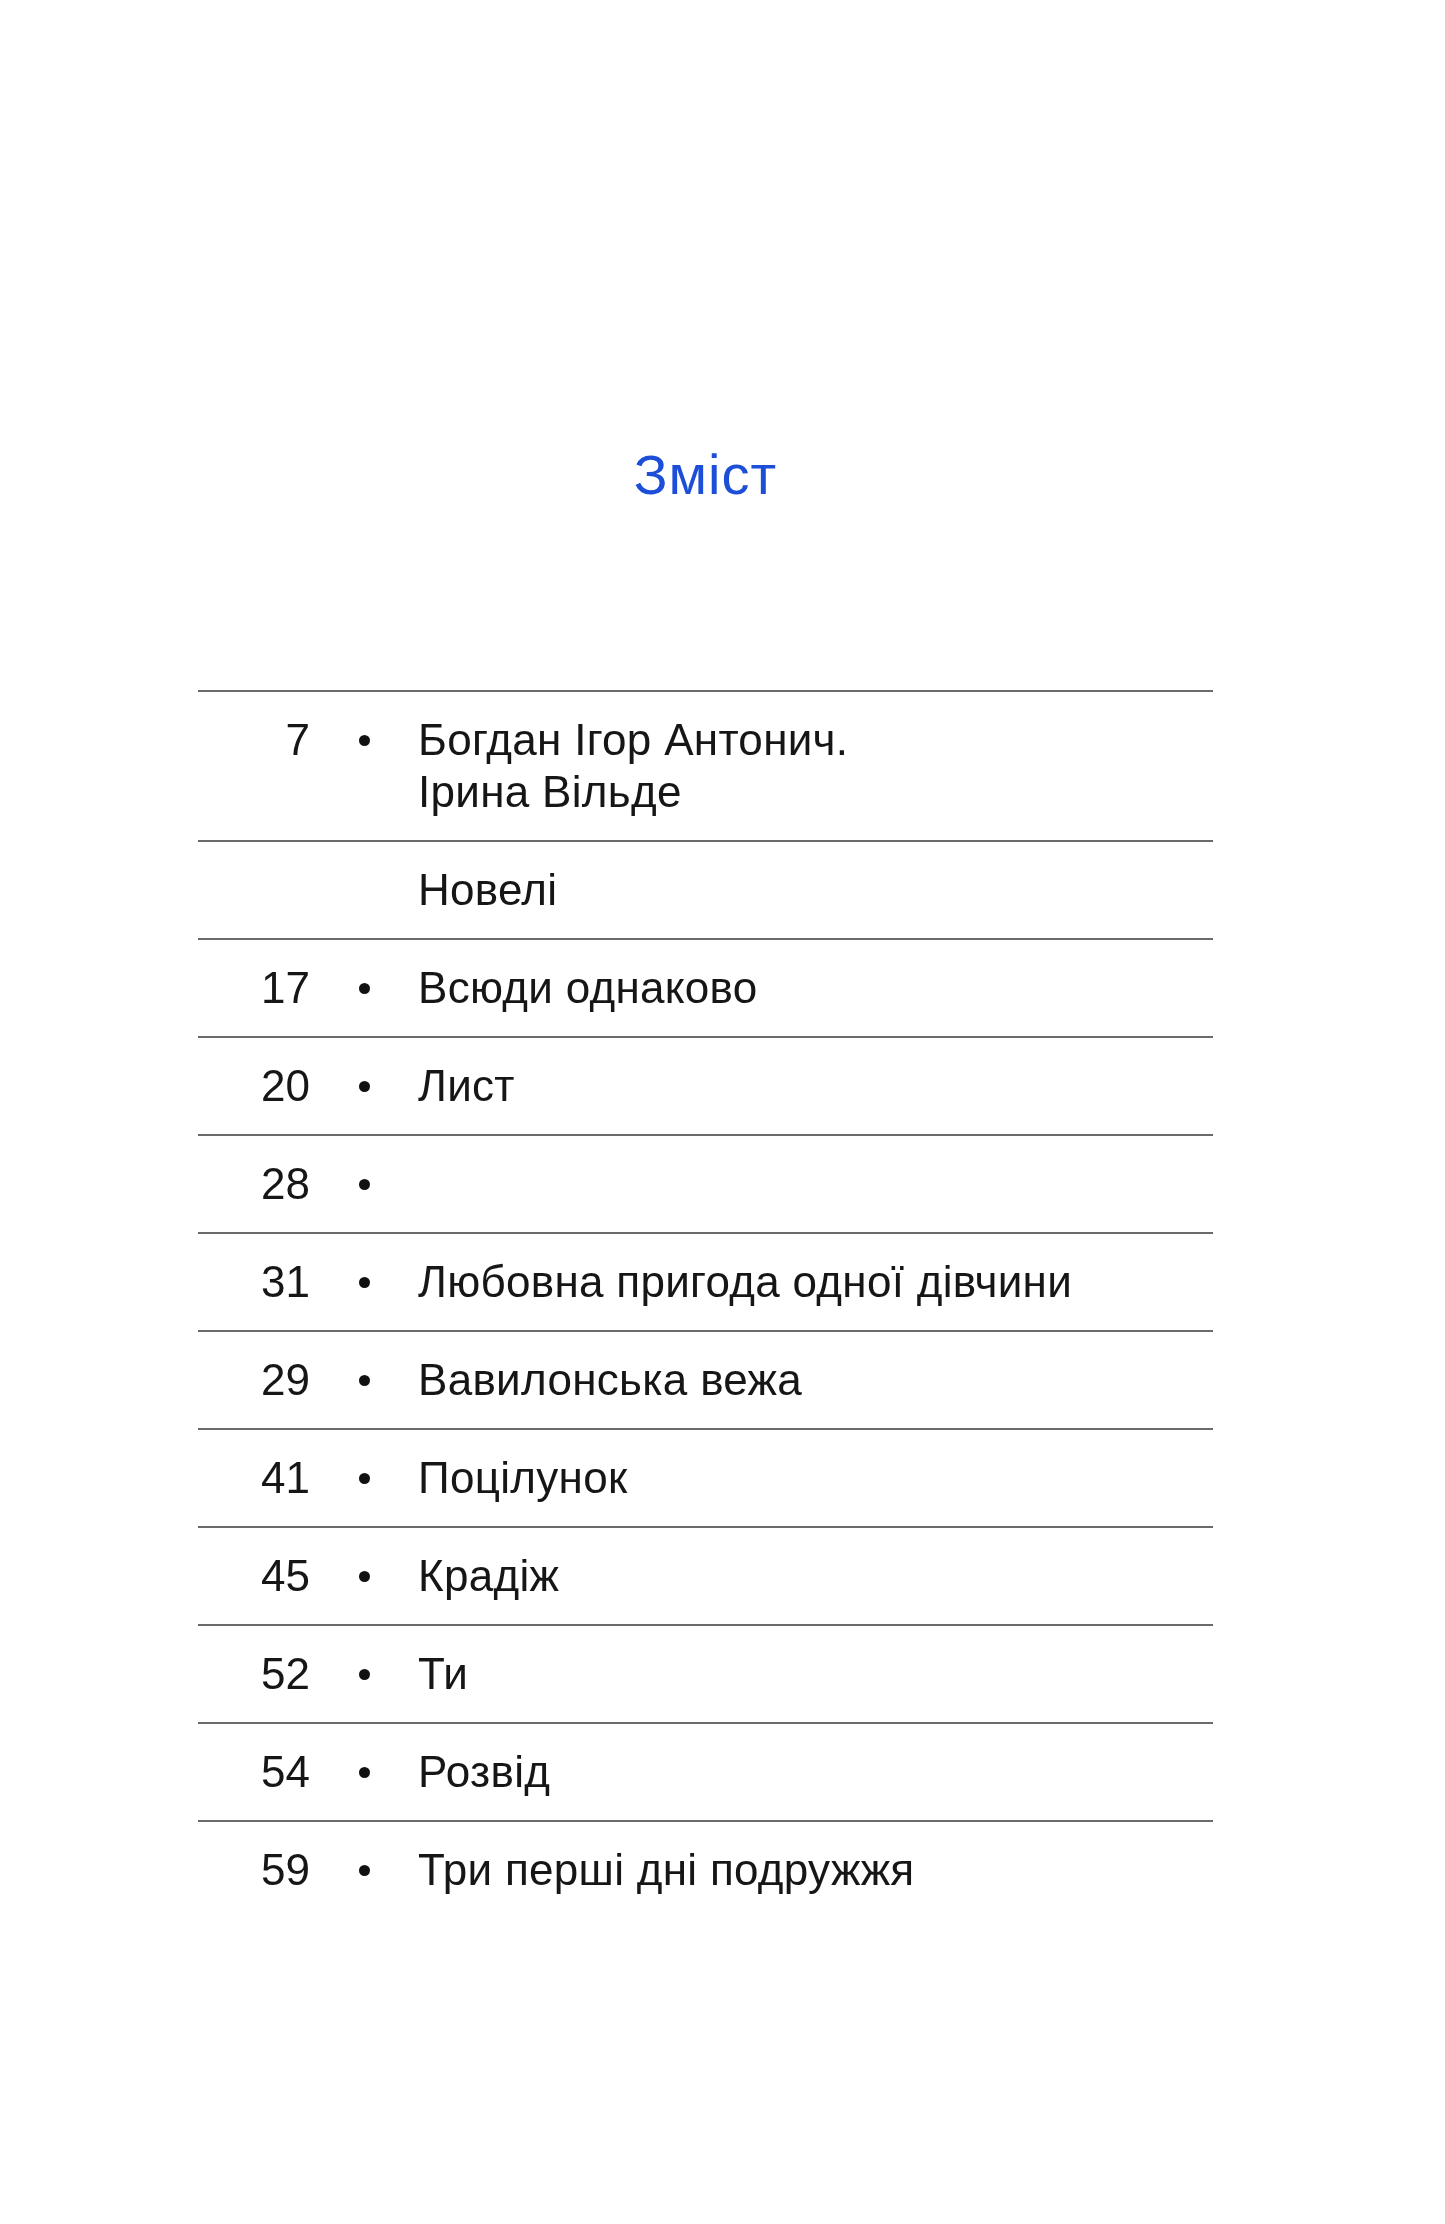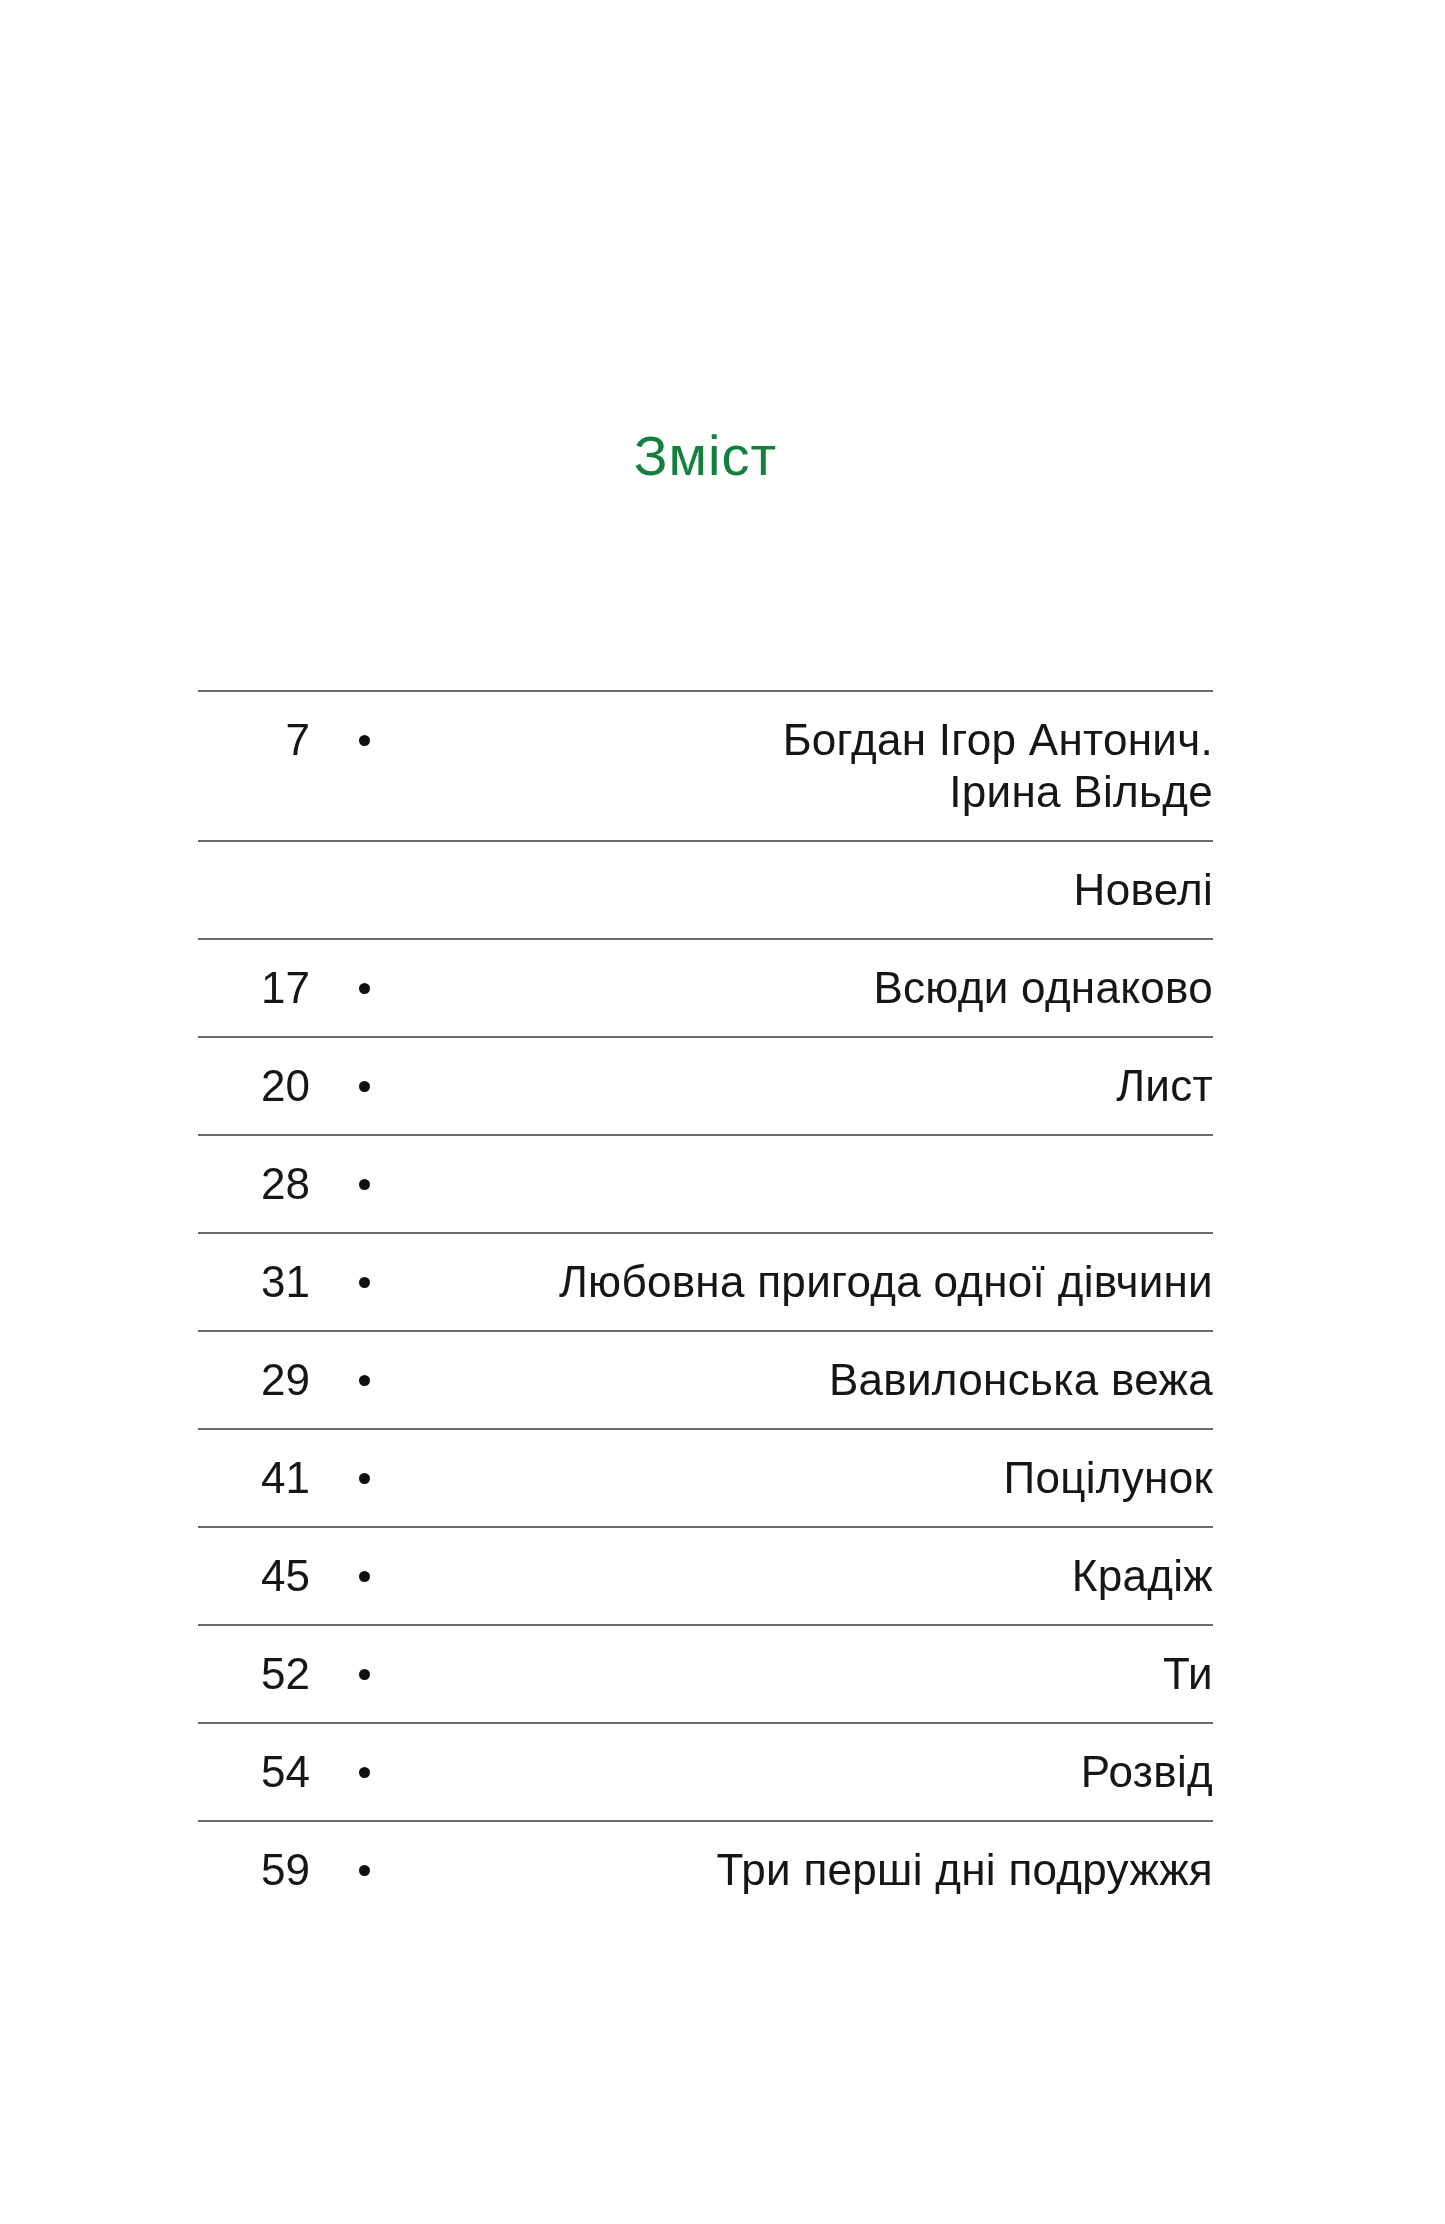--- a/index.html
+++ b/index.html
@@ -8,29 +8,29 @@
     width: 1445px;
     height: 2224px;
     background: #ffffff;
     color: #161616;
     font-family: "Liberation Sans", sans-serif;
     overflow: hidden;
   }
   .page-title {
     position: absolute;
     left: 198px;
-    top: 424px;
+    top: 443px;
     width: 1015px;
     margin: 0;
     text-align: center;
     font-size: 56px;
     font-weight: 400;
     line-height: 64px;
     letter-spacing: 1px;
-    color: #15803d;
+    color: #1d4ed8;
   }
   .toc {
     position: absolute;
     left: 198px;
     top: 690px;
     width: 1015px;
   }
   .toc-row {
     display: flex;
     align-items: flex-start;
@@ -55,21 +55,20 @@
   }
   .bullet-dot {
     width: 11px;
     height: 11px;
     border-radius: 50%;
     background: #111111;
   }
   .cell-title {
     flex: 1 1 auto;
     letter-spacing: 0.3px;
-    text-align: right;
   }
   .cell-title .line { display: block; }
 </style>
 </head>
 <body>
 
 <div class="page">
 
   <h1 class="page-title">Зміст</h1>
 

